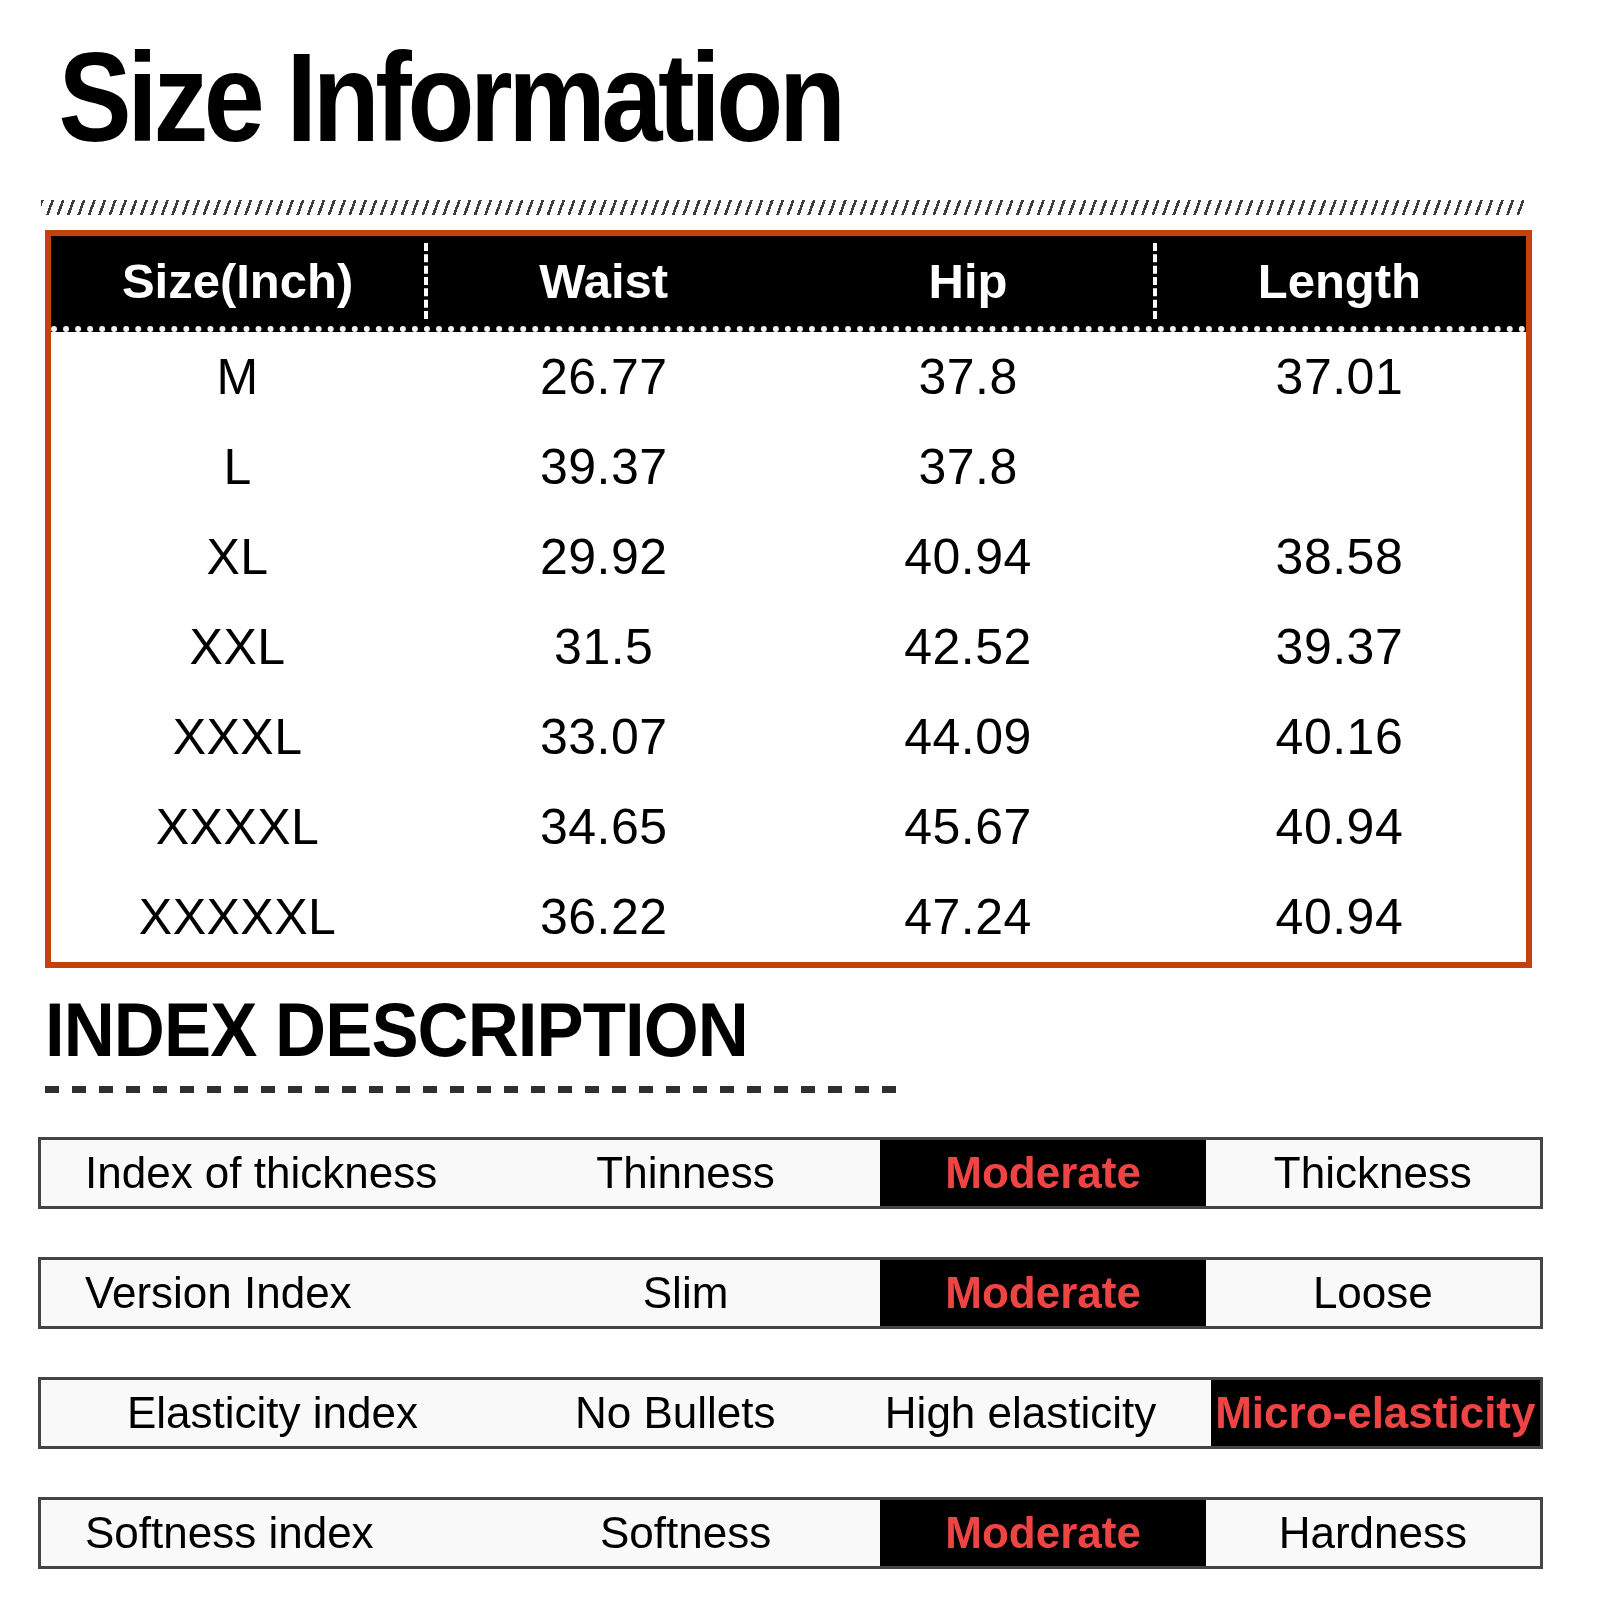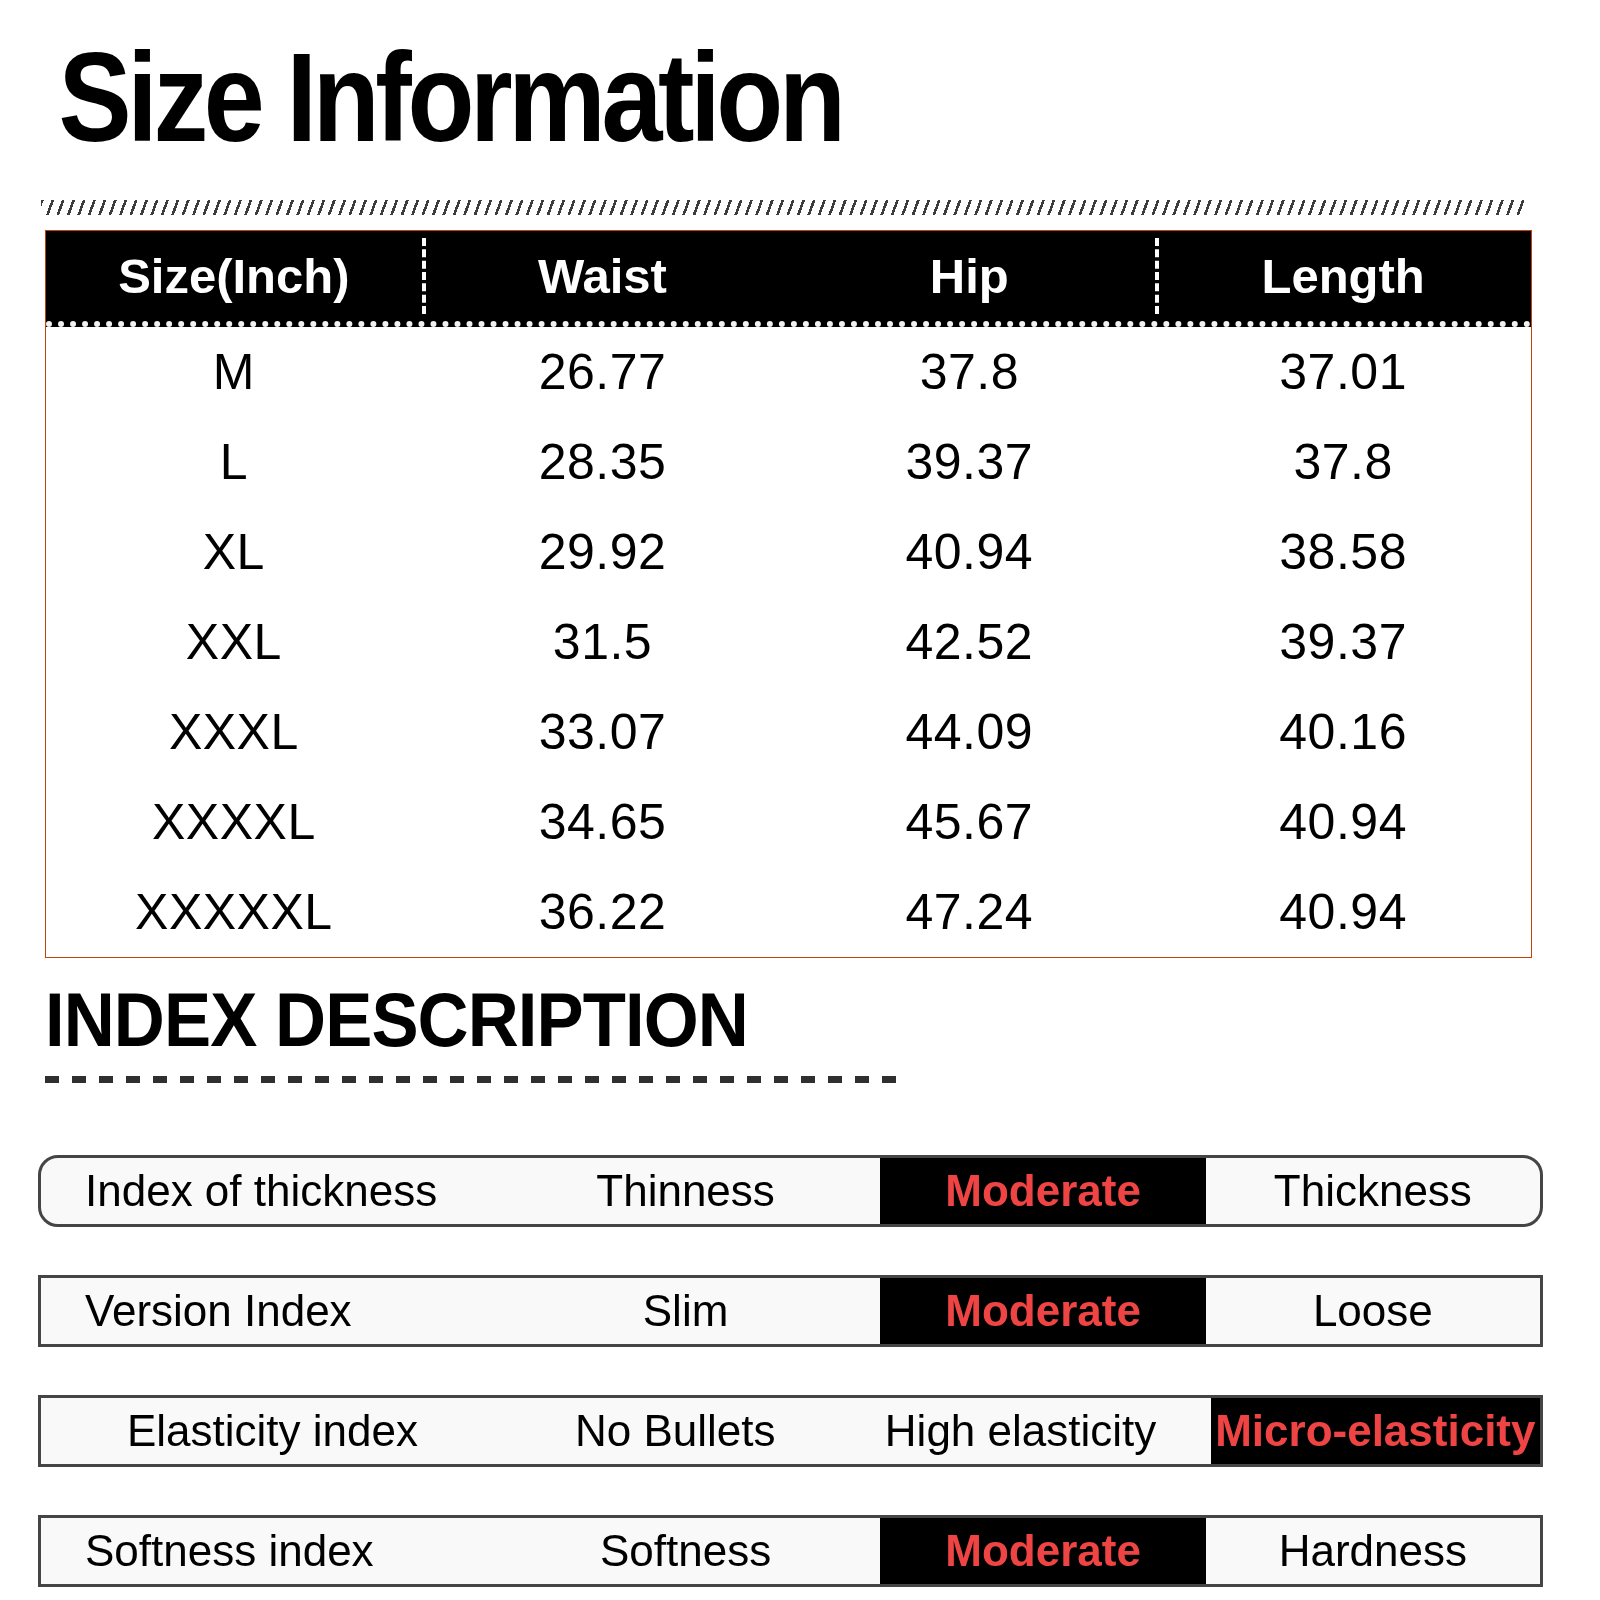--- a/index.html
+++ b/index.html
@@ -29,21 +29,21 @@
   .hatch{
     margin:34px 74px 0 41px;
     height:15px;
     background:repeating-linear-gradient(110deg,#3c3c3c 0 2.6px,transparent 2.6px 9.8px);
   }
   
   .size-table{
     box-sizing:border-box;
     margin:15px 0 0 45px;
     width:1487px;
-    border:1px solid #c2410c;
+    border:6px solid #c2410c;
     background:#fff;
   }
   .thead{
     position:relative;
     display:grid;
     grid-template-columns:25.3% 24.35% 25.05% 25.3%;
     background:#000;
     color:#fff;
     height:90px;
     align-items:center;
@@ -88,21 +88,21 @@
     box-sizing:border-box;
     margin:48px 0 0 38px;
     width:1505px;height:72px;
     border:3px solid #454545;
     background:#f9f9f9;
     display:grid;
     grid-template-columns:30% 26% 21.7% 22.3%;
     align-items:stretch;
     font-size:44px;
   }
-  .index-bar.first{margin-top:72px;border-radius:20px;}
+  .index-bar.first{margin-top:44px;}
   .index-bar.wide-mid{grid-template-columns:30% 21.3% 26.1% 22.6%;padding-left:42px;}
   .index-bar .cell{
     display:flex;align-items:center;justify-content:center;
     white-space:nowrap;
   }
   .index-bar .label{justify-content:flex-start;padding-left:44px;}
   .index-bar .sel{
     background:#000;color:#ef4444;font-weight:bold;
   }
 </style>
@@ -126,21 +126,20 @@
   </div>
 
   <div class="trow">
     <div>M</div>
     <div>26.77</div>
     <div>37.8</div>
     <div>37.01</div>
   </div>
   <div class="trow">
     <div>L</div>
-    <div>28.35</div>
     <div>39.37</div>
     <div>37.8</div>
   </div>
   <div class="trow">
     <div>XL</div>
     <div>29.92</div>
     <div>40.94</div>
     <div>38.58</div>
   </div>
   <div class="trow">

